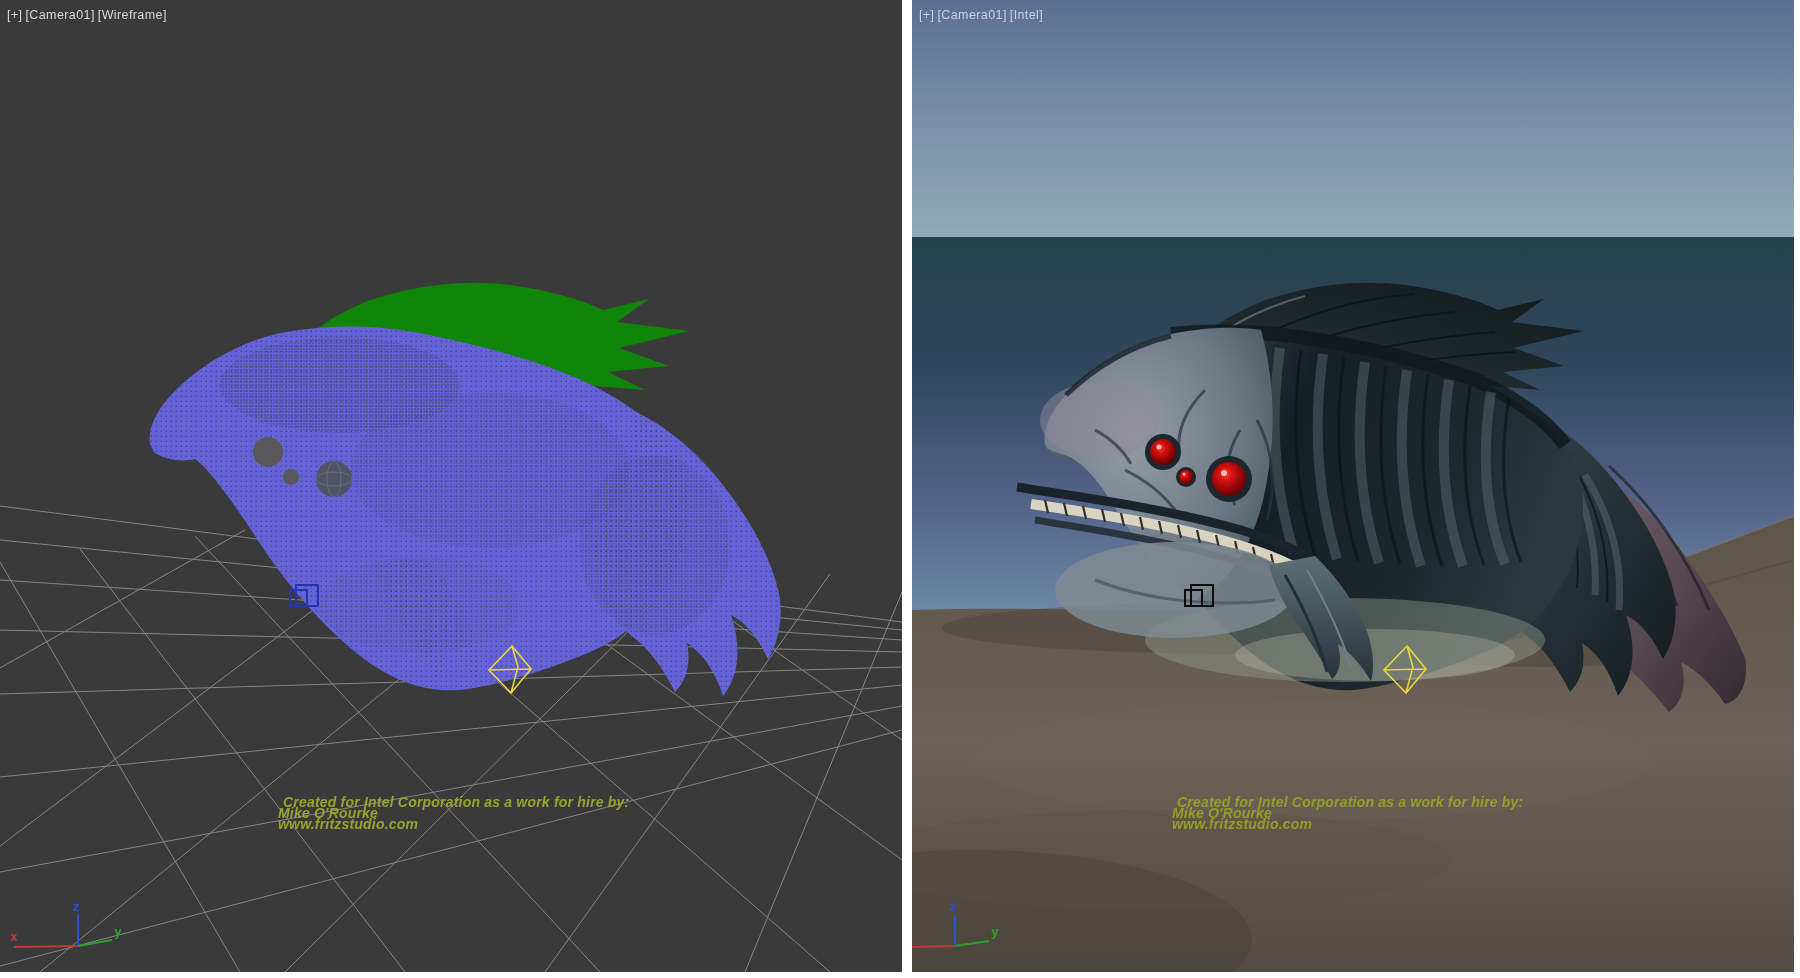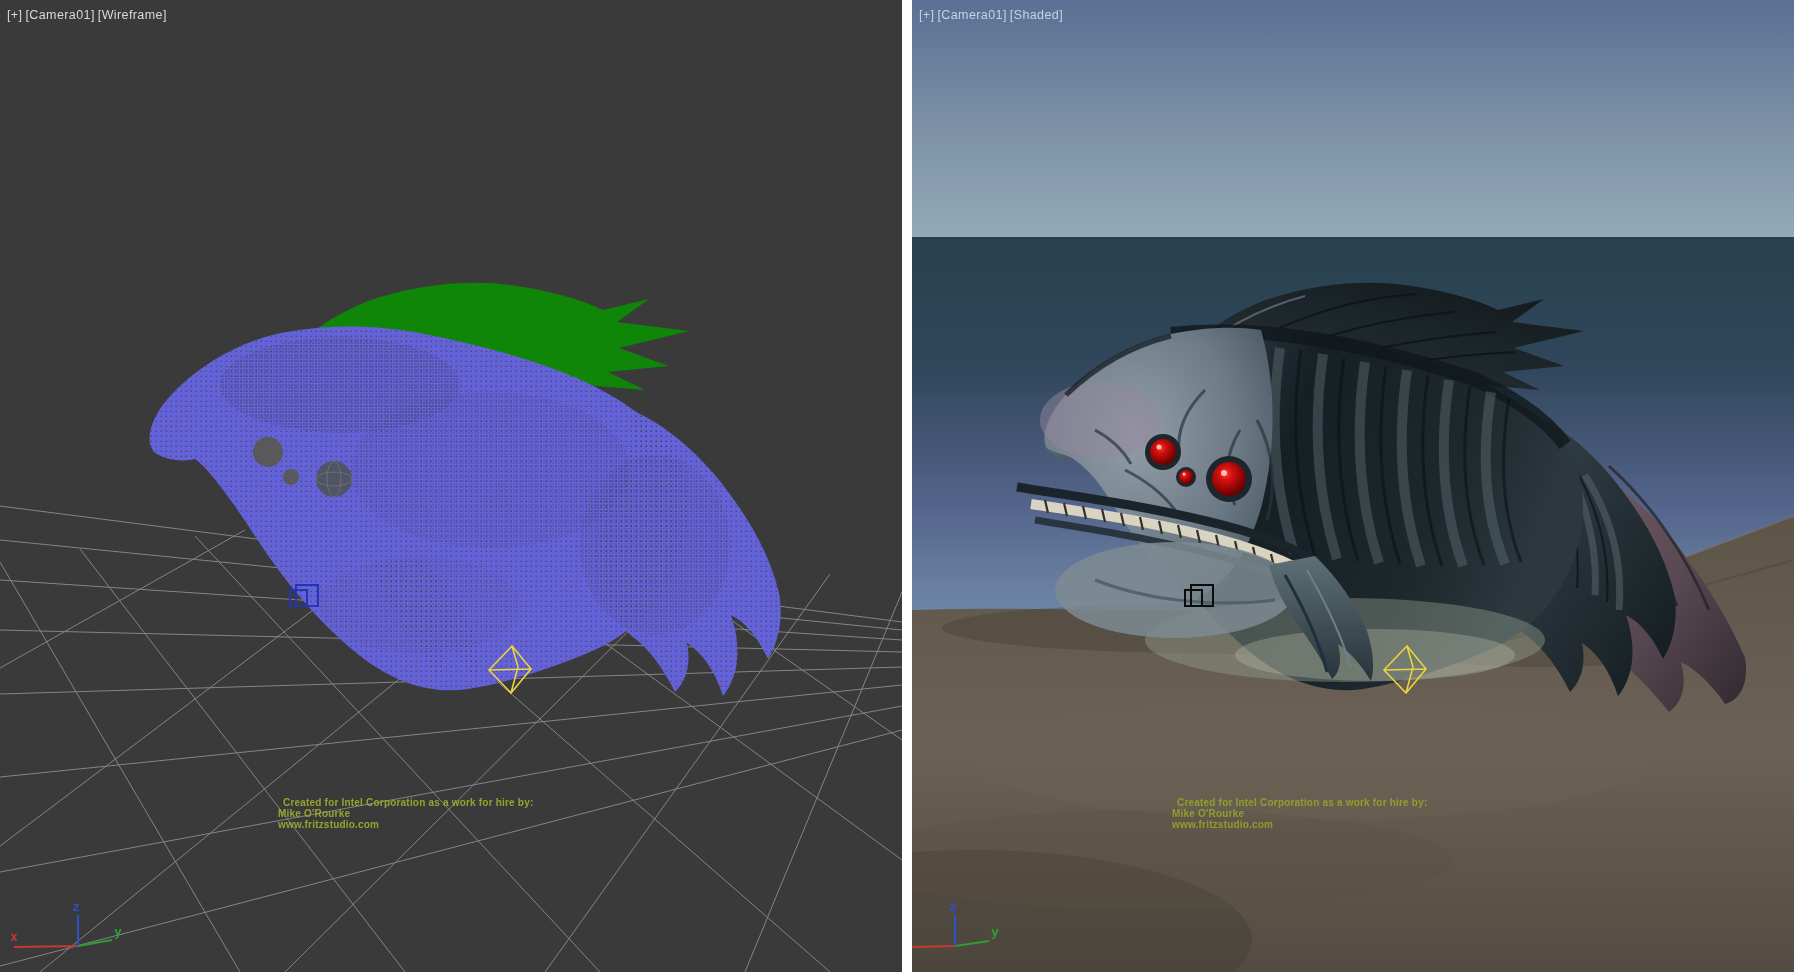--- a/index.html
+++ b/index.html
@@ -8,22 +8,22 @@
   .vp{position:relative;height:972px;overflow:hidden;}
   .vp-left{width:902px;background:#3a3a3a;}
   .vp-right{width:882px;background:#5a6f93;}
   .divider{width:10px;height:972px;background:#ffffff;cursor:col-resize;}
   .edge-right{width:6px;height:972px;background:#ffffff;}
   svg.scene{position:absolute;left:0;top:0;display:block;}
   .vp-label{position:absolute;top:8px;left:7px;display:flex;gap:3px;
             font-size:12.5px;letter-spacing:.4px;cursor:pointer;user-select:none;}
   .vp-left  .vp-label{color:#d9d9d9;}
   .vp-right .vp-label{color:#c9d2e0;}
-  .watermark{position:absolute;font-weight:bold;font-size:10px;line-height:11px;
-             letter-spacing:.2px;opacity:.92;pointer-events:none;}
+  .watermark{position:absolute;font-weight:bold;font-size:14px;line-height:11px;
+             letter-spacing:.2px;opacity:.92;pointer-events:none;font-style:italic;}
   .vp-left  .watermark{left:278px;top:797px;color:#9fae2e;}
   .vp-right .watermark{left:260px;top:797px;color:#95a428;}
   .watermark .wline1{padding-left:5px;}
 </style>
 </head>
 <body>
 
 <div class="stage">
 
   <section class="vp vp-left">
@@ -326,21 +326,21 @@
         <line x1="43" y1="946" x2="77" y2="941" stroke="#2f9e31" stroke-width="2"></line>
         <line x1="43" y1="946" x2="43" y2="915" stroke="#2b51c8" stroke-width="2"></line>
         <text x="79" y="936" fill="#2f9e31">y</text>
         <text x="37" y="911" fill="#2b51c8">z</text>
       </g>
     </svg>
 
     <div class="vp-label">
       <span>[+]</span>
       <span>[Camera01]</span>
-      <span>[Shaded]</span>
+      <span>[Intel]</span>
     </div>
 
     <div class="watermark">
       <div class="wline1">Created for Intel Corporation as a work for hire by:</div>
       <div>Mike O'Rourke</div>
       <div>www.fritzstudio.com</div>
     </div>
   </section>
 
   <div class="edge-right"></div>

